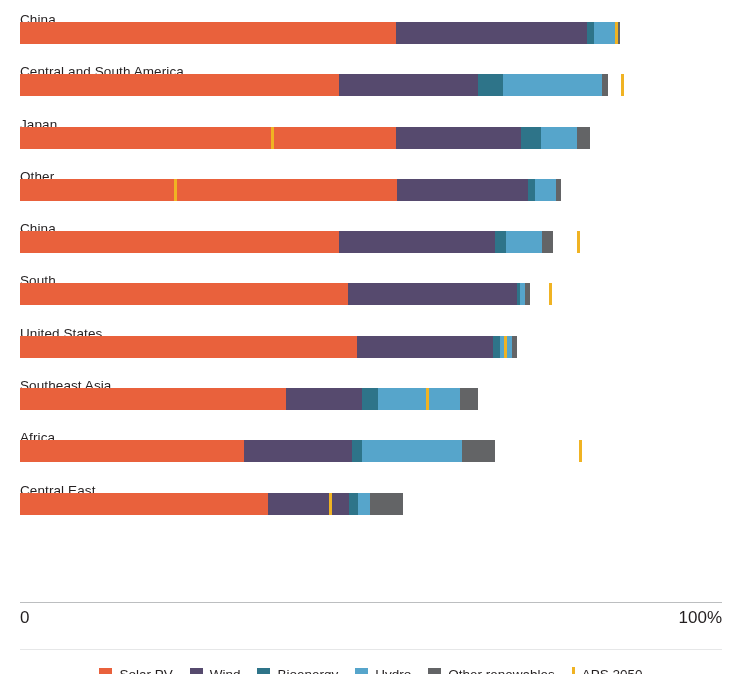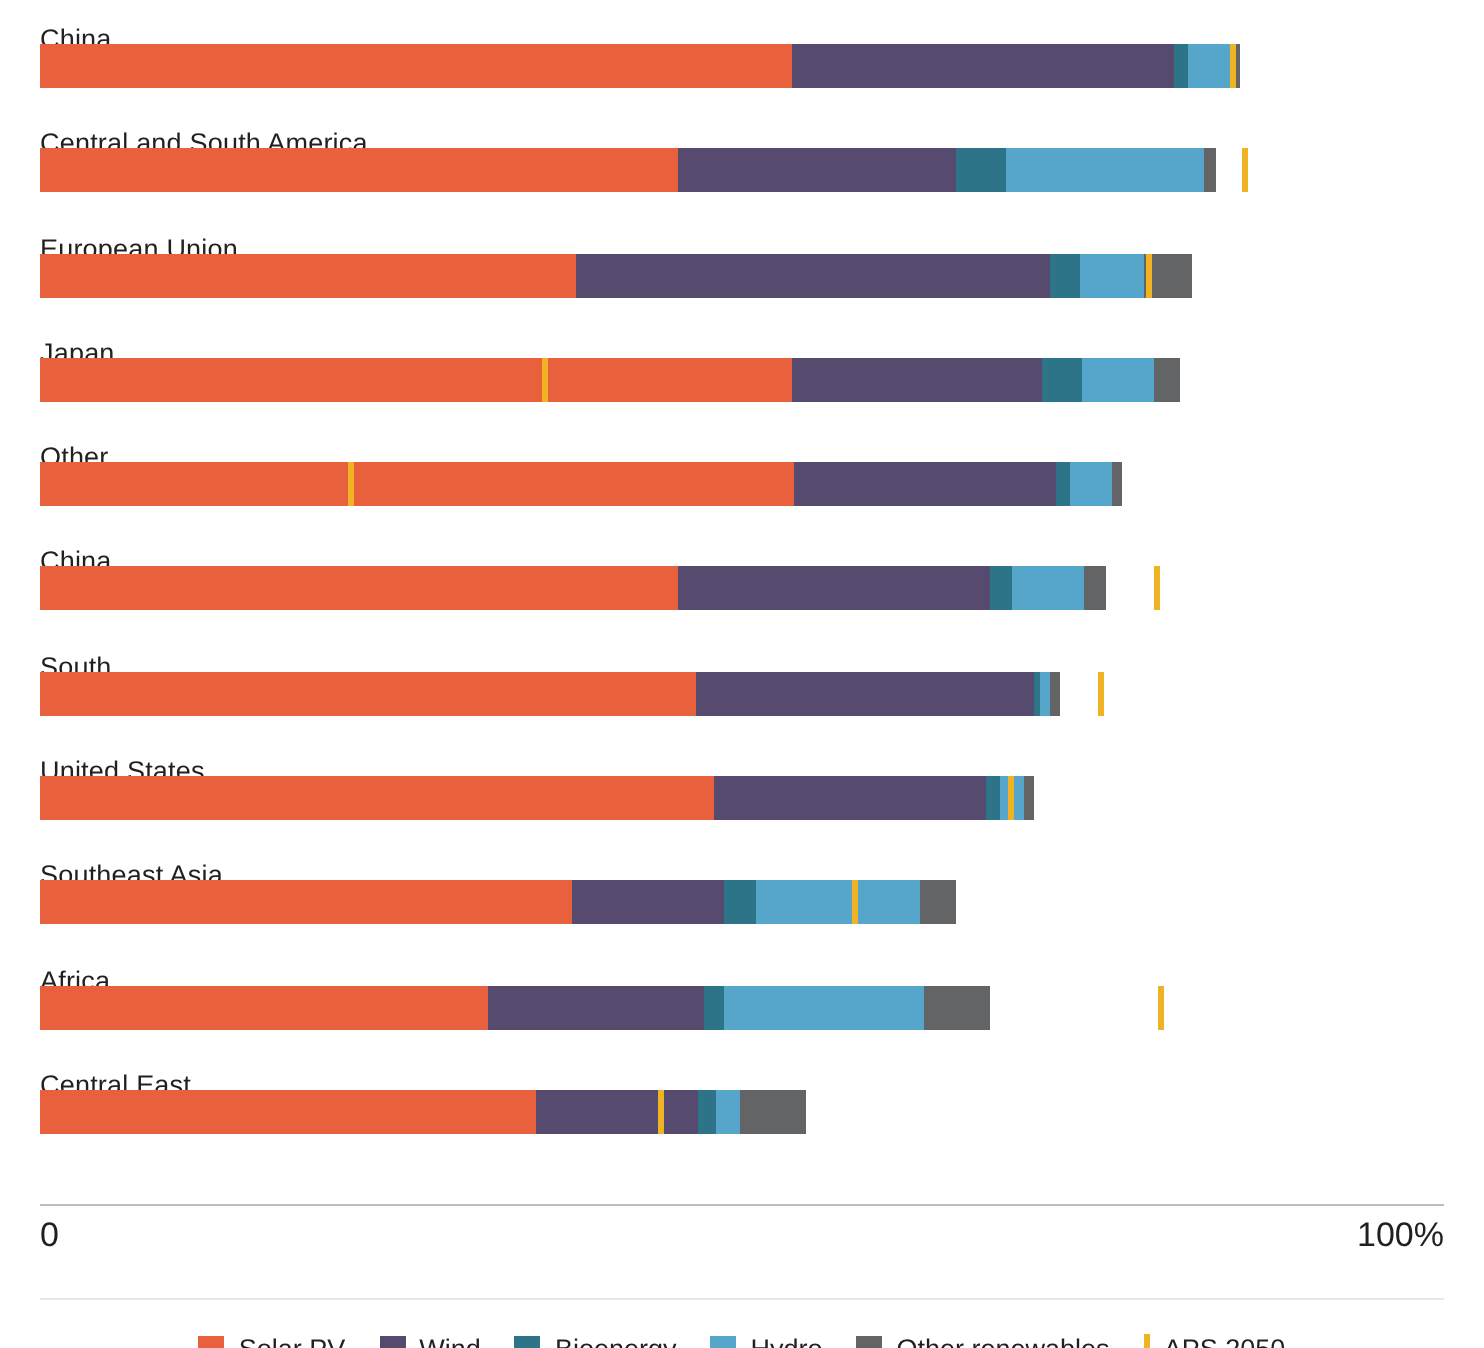--- a/index.html
+++ b/index.html
@@ -133,31 +133,20 @@
         <div class="bar-track">
           <div class="seg" title="Solar PV: 45.4%" style="left: 0px; width: 318.708px; background: rgb(233, 97, 60);"></div>
           <div class="seg" title="Wind: 19.8%" style="left: 318.708px; width: 138.996px; background: rgb(86, 74, 110);"></div>
           <div class="seg" title="Bioenergy: 3.6%" style="left: 457.704px; width: 25.272px; background: rgb(46, 116, 137);"></div>
           <div class="seg" title="Hydro: 14.1%" style="left: 482.976px; width: 98.982px; background: rgb(86, 165, 203);"></div>
           <div class="seg" title="Other renewables: 0.9%" style="left: 581.958px; width: 6.318px; background: rgb(99, 100, 102);"></div>
           <div class="aps-tick" title="APS 2050: 85.8%" style="left: 600.816px; background: rgb(240, 179, 35);"></div>
         </div>
       </div>
       <div class="region-group">
-        <div class="region-label">European Union</div>
-        <div class="bar-track">
-          <div class="seg" title="Solar PV: 38.2%" style="left: 0px; width: 268.164px; background: rgb(233, 97, 60);"></div>
-          <div class="seg" title="Wind: 33.8%" style="left: 268.164px; width: 237.276px; background: rgb(86, 74, 110);"></div>
-          <div class="seg" title="Bioenergy: 2.1%" style="left: 505.44px; width: 14.742px; background: rgb(46, 116, 137);"></div>
-          <div class="seg" title="Hydro: 4.6%" style="left: 520.182px; width: 32.292px; background: rgb(86, 165, 203);"></div>
-          <div class="seg" title="Other renewables: 3.3%" style="left: 552.474px; width: 23.166px; background: rgb(99, 100, 102);"></div>
-          <div class="aps-tick" title="APS 2050: 79%" style="left: 553.08px; background: rgb(240, 179, 35);"></div>
-        </div>
-      </div>
-      <div class="region-group">
         <div class="region-label">Japan</div>
         <div class="bar-track">
           <div class="seg" title="Solar PV: 53.6%" style="left: 0px; width: 376.272px; background: rgb(233, 97, 60);"></div>
           <div class="seg" title="Wind: 17.8%" style="left: 376.272px; width: 124.956px; background: rgb(86, 74, 110);"></div>
           <div class="seg" title="Bioenergy: 2.8%" style="left: 501.228px; width: 19.656px; background: rgb(46, 116, 137);"></div>
           <div class="seg" title="Hydro: 5.1%" style="left: 520.884px; width: 35.802px; background: rgb(86, 165, 203);"></div>
           <div class="seg" title="Other renewables: 1.9%" style="left: 556.686px; width: 13.338px; background: rgb(99, 100, 102);"></div>
           <div class="aps-tick" title="APS 2050: 36%" style="left: 251.22px; background: rgb(240, 179, 35);"></div>
         </div>
       </div>

